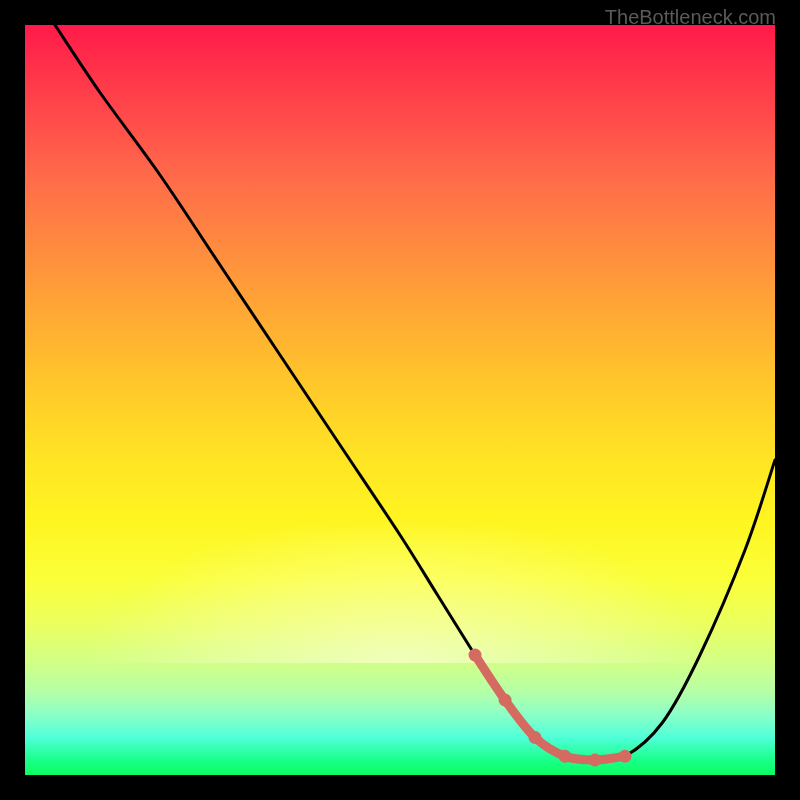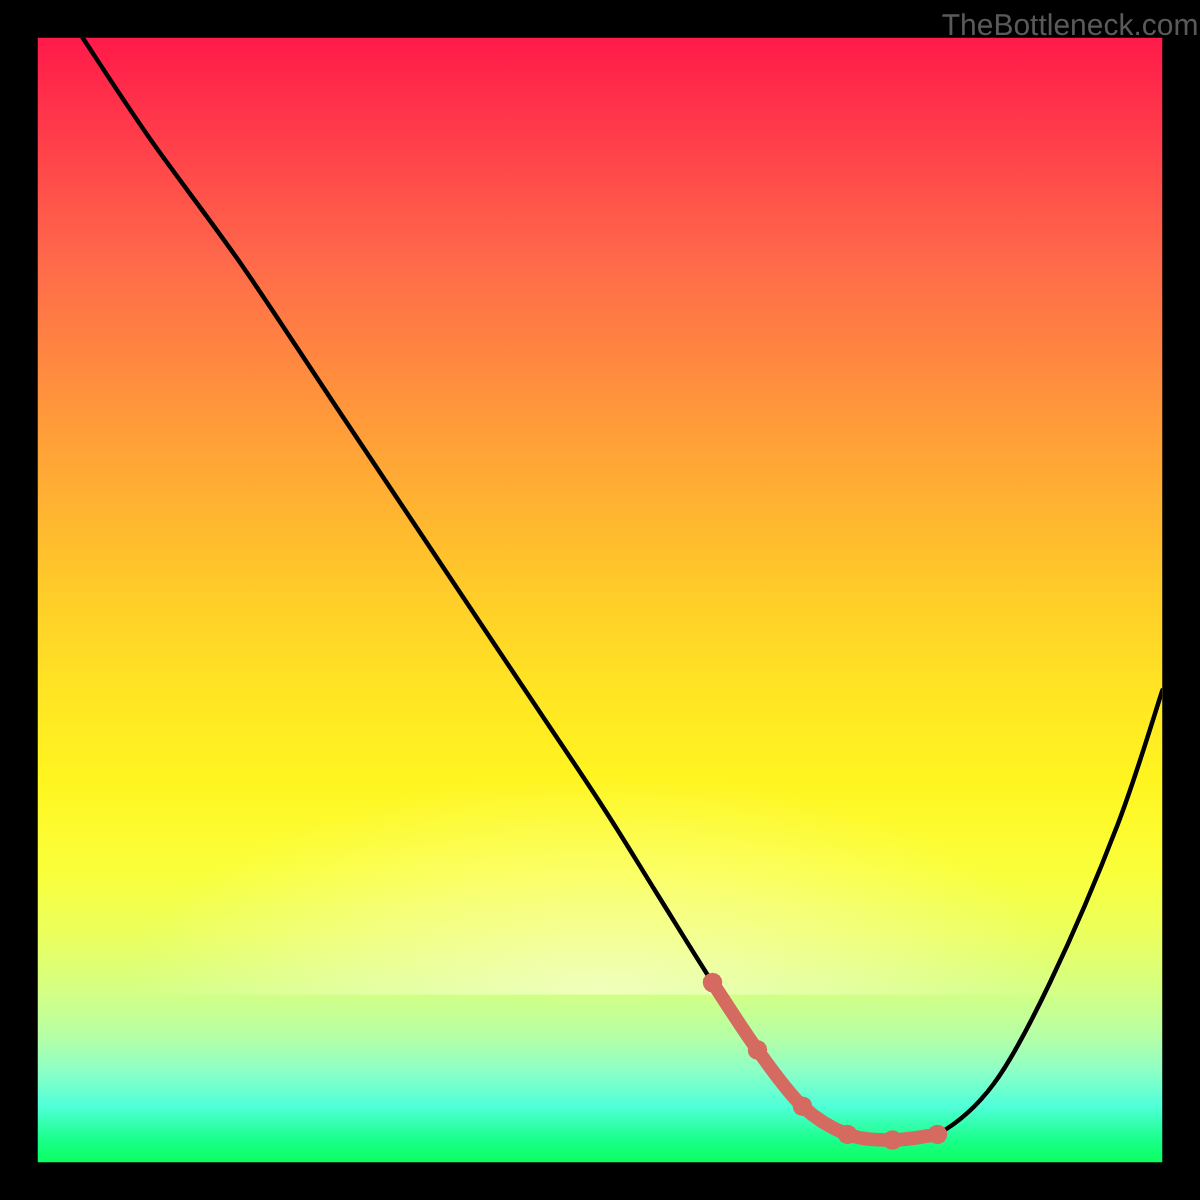--- a/index.html
+++ b/index.html
@@ -7,21 +7,21 @@
     width: 800px;
     height: 800px;
     background: #000;
     position: relative;
     overflow: hidden;
     font-family: Arial, sans-serif;
   }
   .watermark {
     position: absolute;
     top: 6px;
-    right: 1px;
+    right: 24px;
     color: #5a5a5a;
     font-size: 20px;
     font-weight: 500;
     z-index: 10;
   }
   .plot-area {
     position: absolute;
     left: 25px;
     top: 25px;
     width: 750px;

